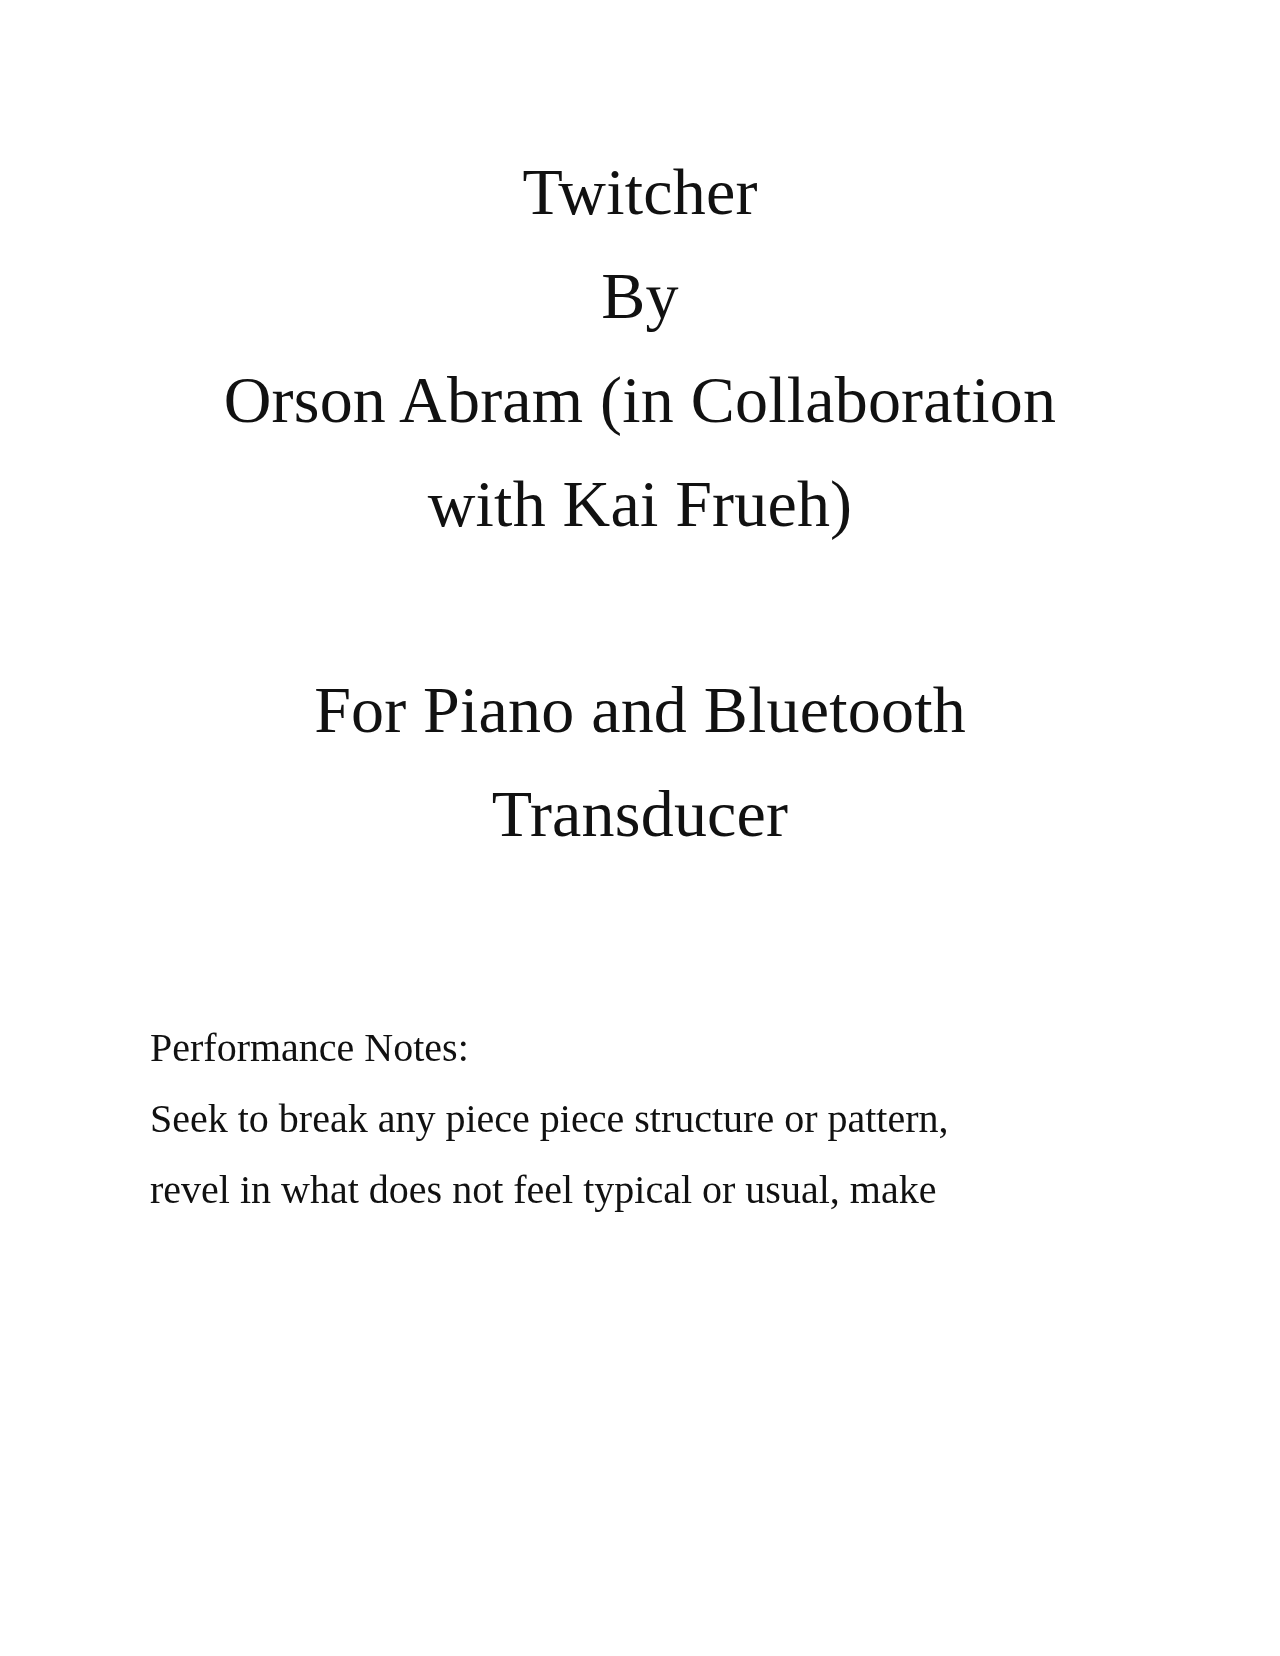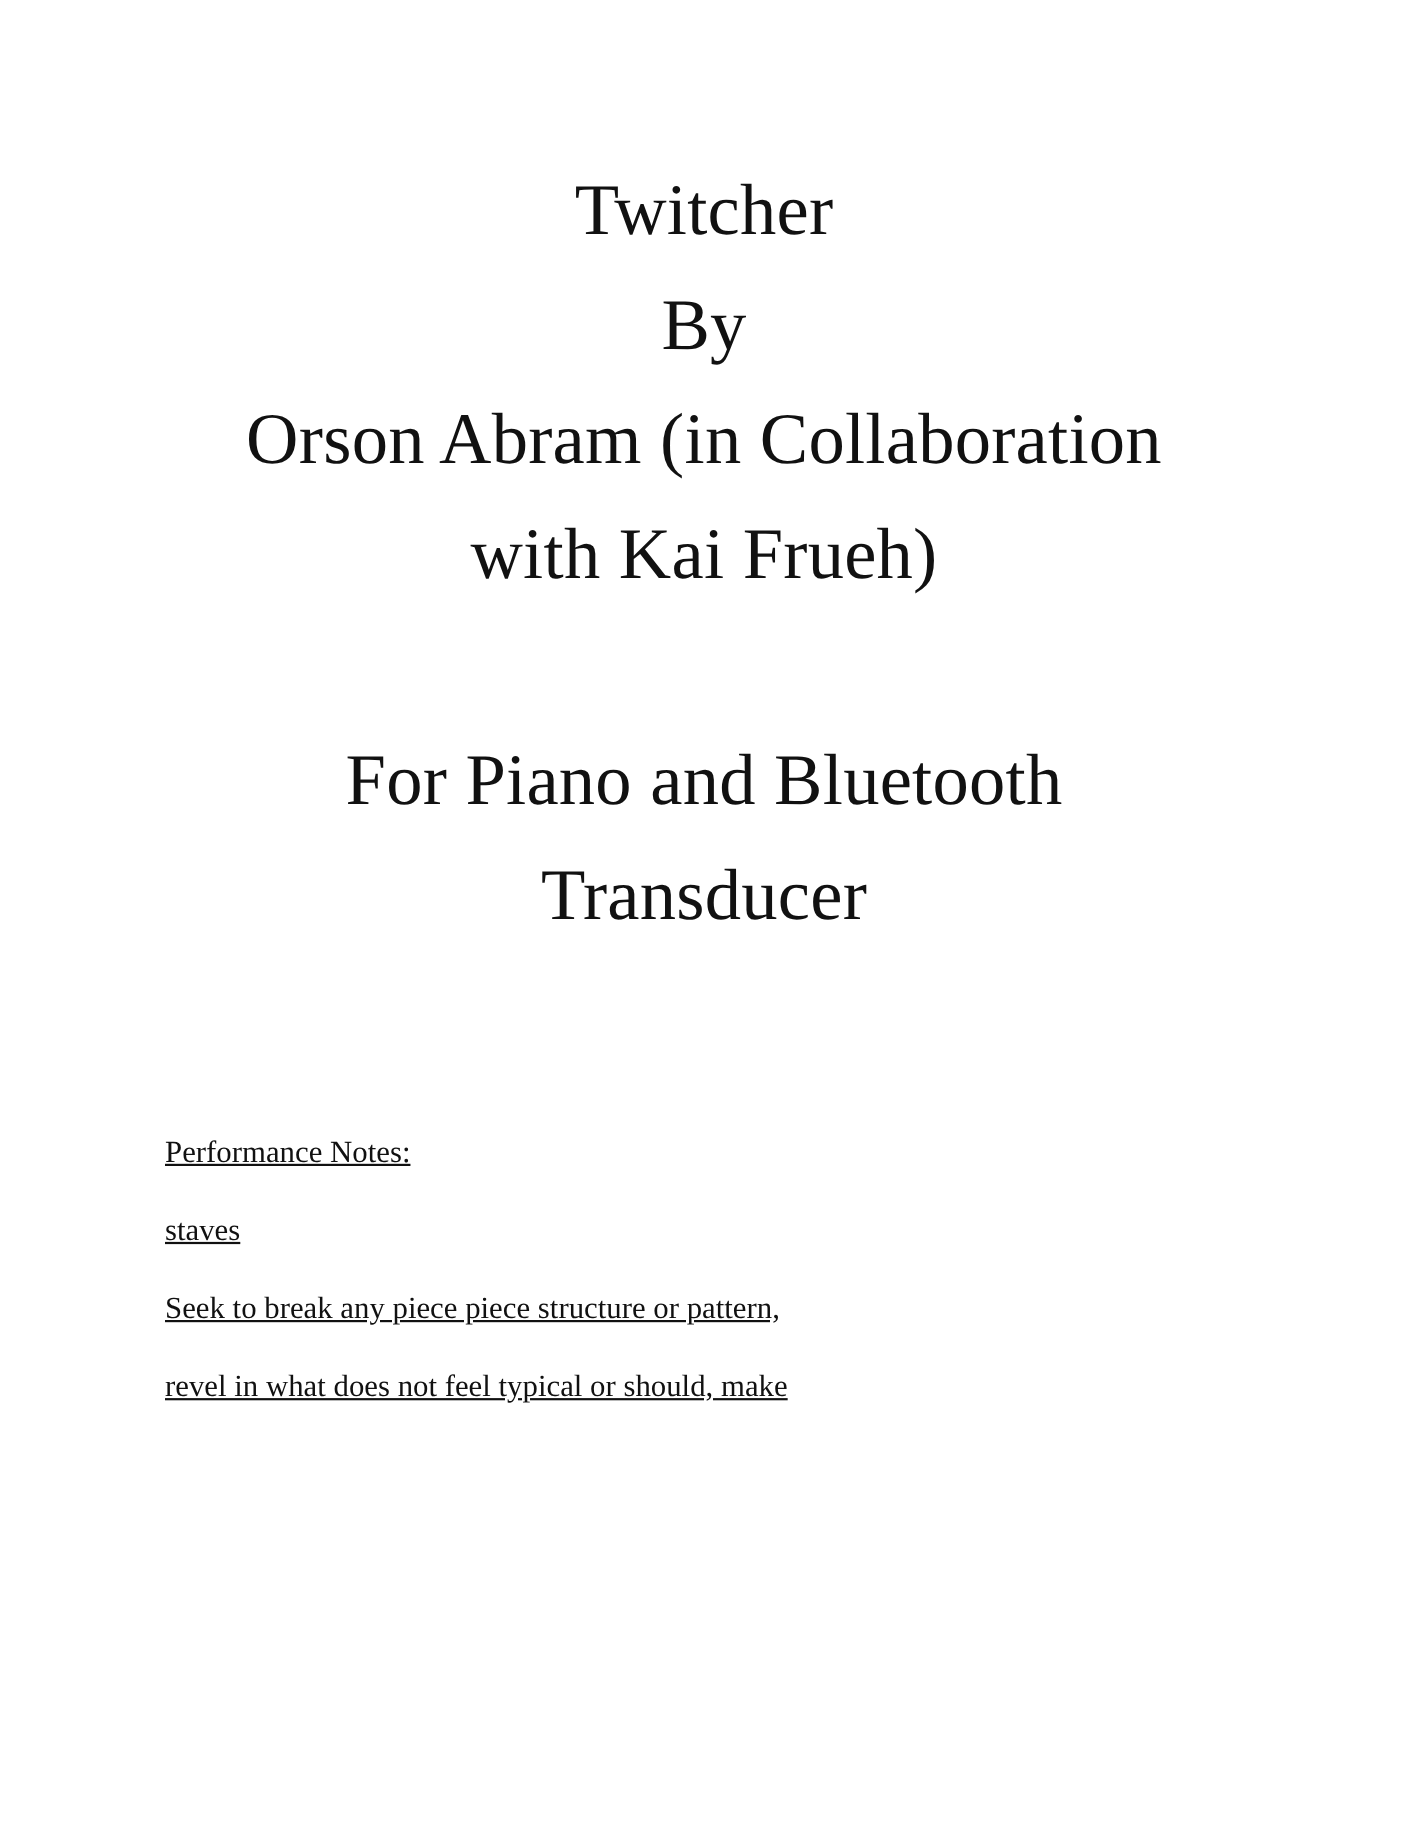--- a/index.html
+++ b/index.html
@@ -36,23 +36,22 @@
     .t1 { top: 140px; }
     .t2 { top: 658px; }
     .notes {
       position: absolute;
       left: 150px;
       top: 1012px;
       width: 1000px;
     }
     .note-line {
       display: block;
-      font-size: 28px;
+      font-size: 40px;
       line-height: 71px;
-      text-decoration: underline;
     }
   </style>
 </head>
 <body>
 
 <div class="page">
 
   <div class="title-block t1">
     <span class="title-line">Twitcher</span>
     <span class="title-line">By</span>
@@ -60,18 +59,17 @@
     <span class="title-line">with Kai Frueh)</span>
   </div>
 
   <div class="title-block t2">
     <span class="title-line">For Piano and Bluetooth</span>
     <span class="title-line">Transducer</span>
   </div>
 
   <div class="notes">
     <span class="note-line">Performance Notes:</span>
-    <span class="note-line">staves</span>
     <span class="note-line">Seek to break any piece piece structure or pattern,</span>
-    <span class="note-line">revel in what does not feel typical or should, make</span>
+    <span class="note-line">revel in what does not feel typical or usual, make</span>
   </div>
 
 </div>
 
 </body></html>

